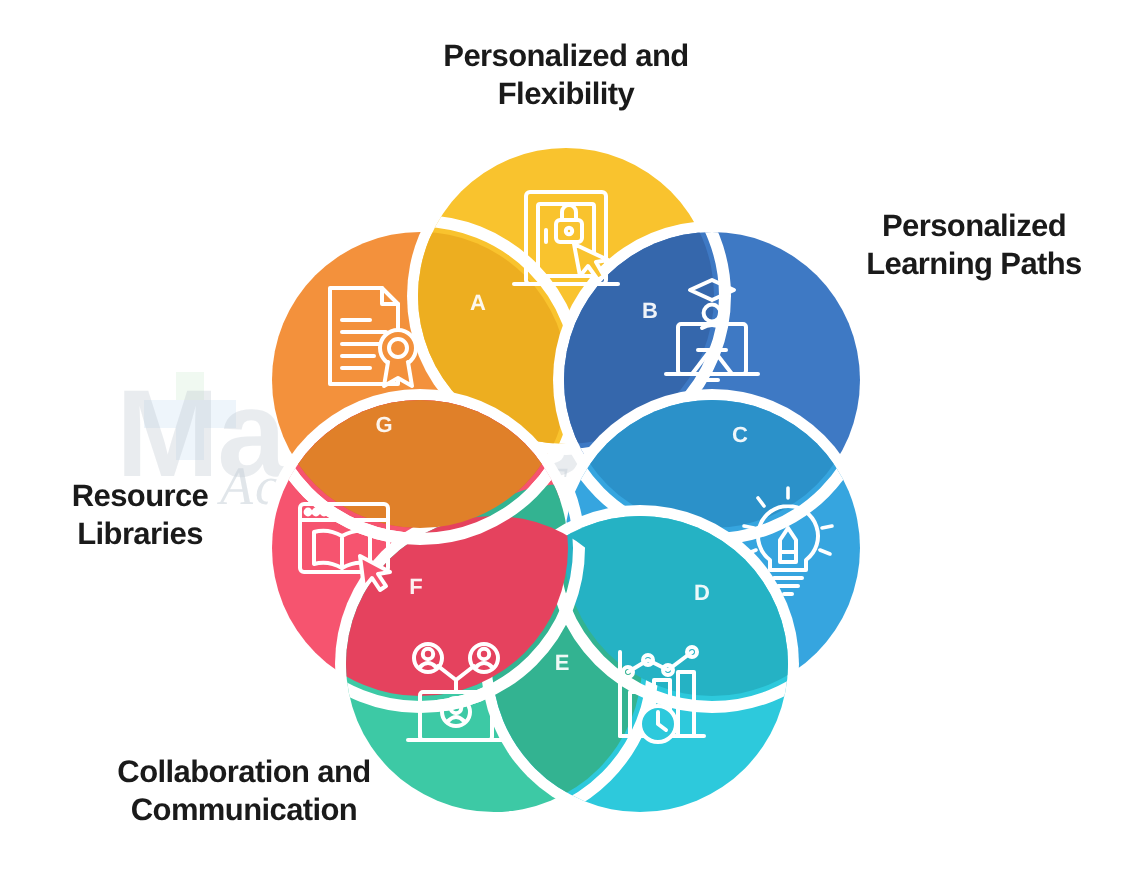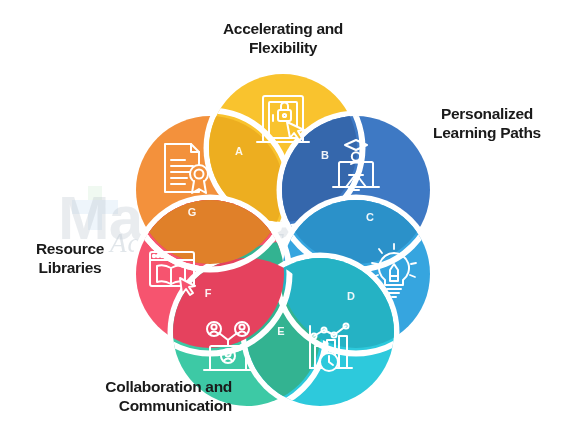--- a/index.html
+++ b/index.html
@@ -71,21 +71,21 @@
     line-height: 1.22;
     font-family: "Liberation Sans", sans-serif;
     letter-spacing: -0.3px;
     white-space: pre-line;
   }
   .lbl-a { left: 168px; top: 20px;  width: 230px; text-align: center; }
   .lbl-g { left: 2px;   top: 105px; width: 166px; text-align: center; }
   .lbl-b { left: 412px; top: 105px; width: 150px; text-align: center; }
   .lbl-f { left: 2px;   top: 240px; width: 136px; text-align: center; }
   .lbl-c { left: 428px; top: 248px; width: 136px; text-align: center; }
-  .lbl-e { left: 12px;  top: 378px; width: 220px; text-align: right; }
+  .lbl-e { left: 12px;  top: 378px; width: 220px; text-align: center; }
   .lbl-d { left: 346px; top: 376px; width: 212px; text-align: center; }
 </style>
 </head>
 <body>
 
 <div id="stage">
 
   <svg class="wm-logo" viewBox="0 0 66 66" aria-hidden="true">
     <path d="M10 22 h16 v-14 h14 v14 h16 v14 h-16 v16 h-14 v-16 h-16 z" fill="#7fb8e8"></path>
     <path d="M26 8 h14 v14 h-14 z" fill="#93d89a"></path>
@@ -341,21 +341,21 @@
       <text x="239" y="155">A</text>
       <text x="325" y="159">B</text>
       <text x="370" y="221">C</text>
       <text x="351" y="300">D</text>
       <text x="281" y="335">E</text>
       <text x="208" y="297">F</text>
       <text x="192" y="216">G</text>
     </g>
   </svg>
 
-  <div class="label lbl-a">Accelerating and
+  <div class="label lbl-a">Personalized and
 Flexibility</div>
   <div class="label lbl-b">Personalized
 Learning Paths</div>
   <div class="label lbl-f">Resource
 Libraries</div>
   <div class="label lbl-e">Collaboration and
 Communication</div>
 
 </div>
 

